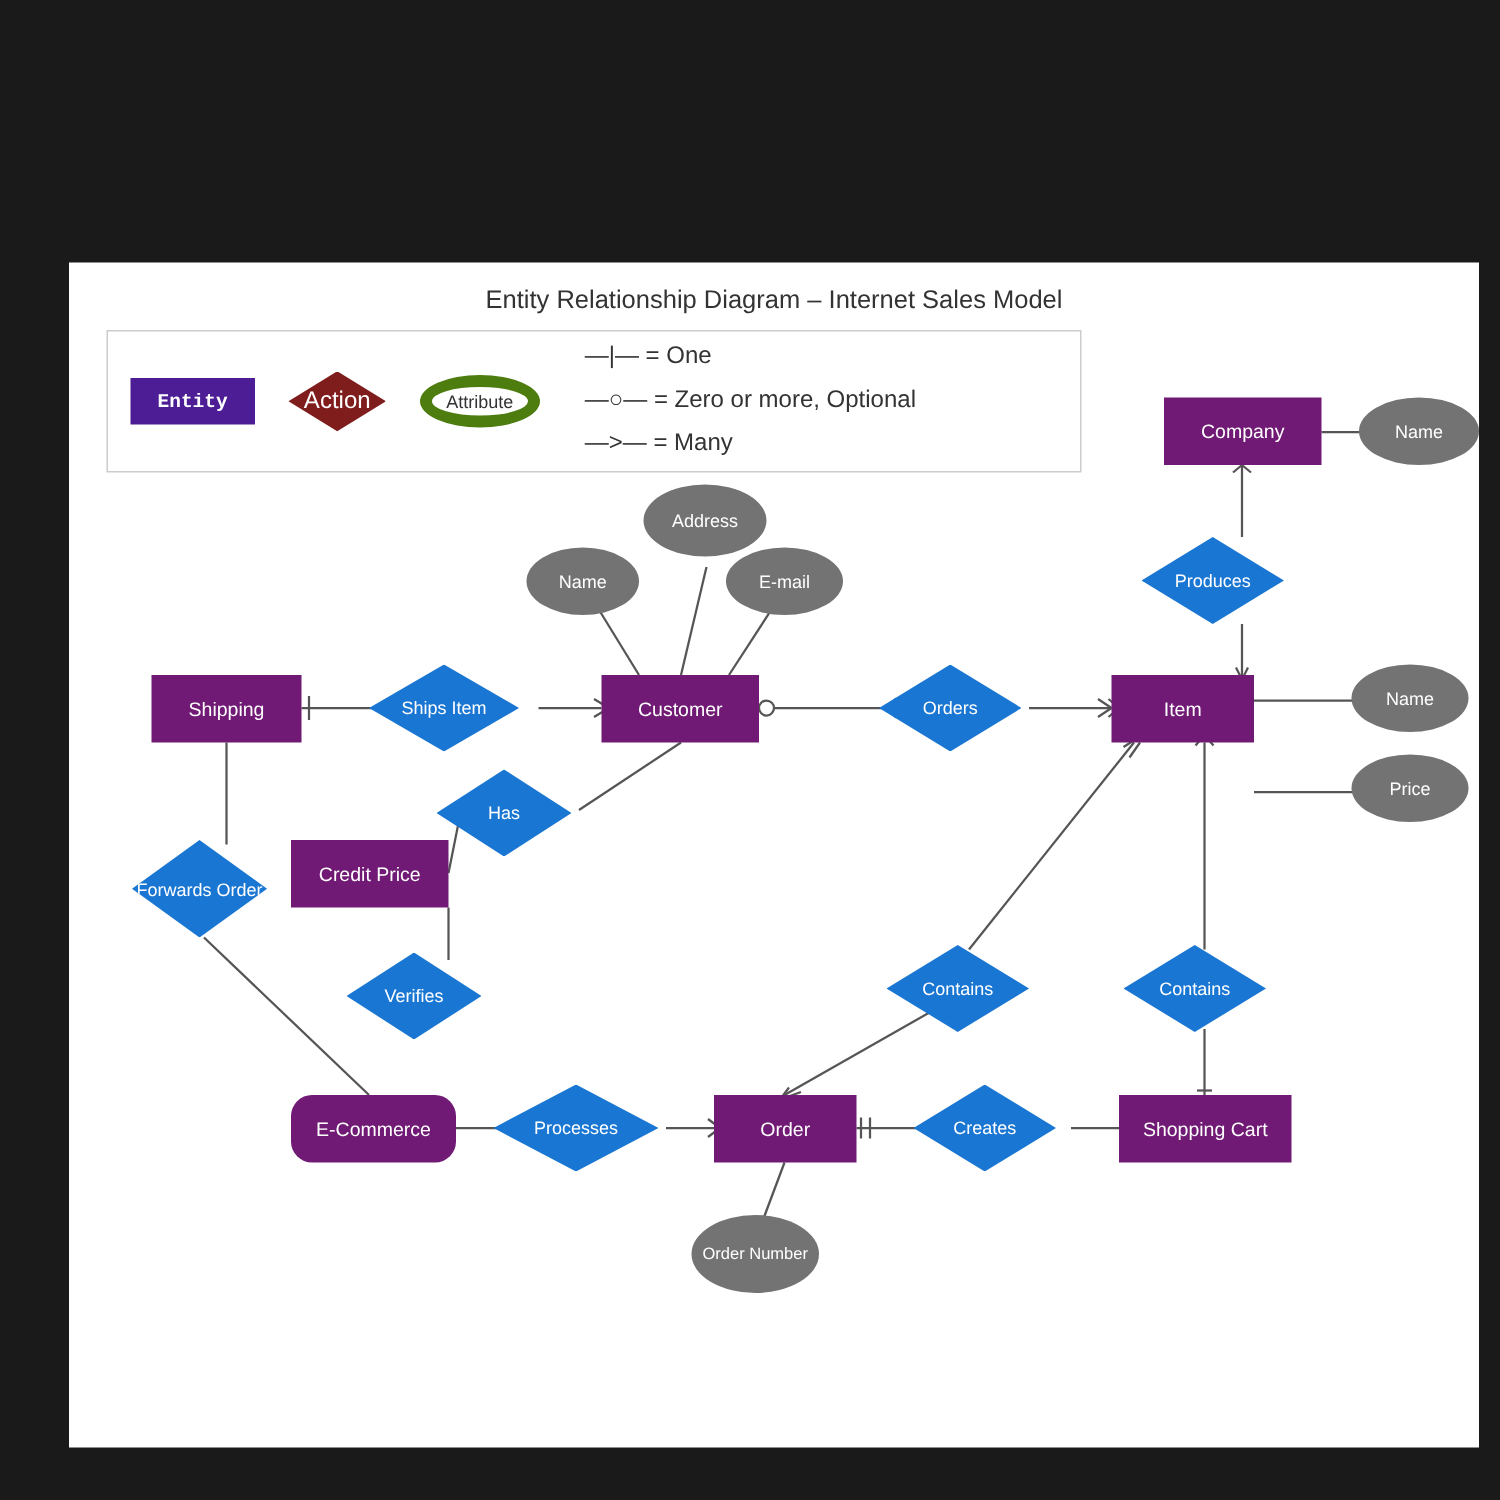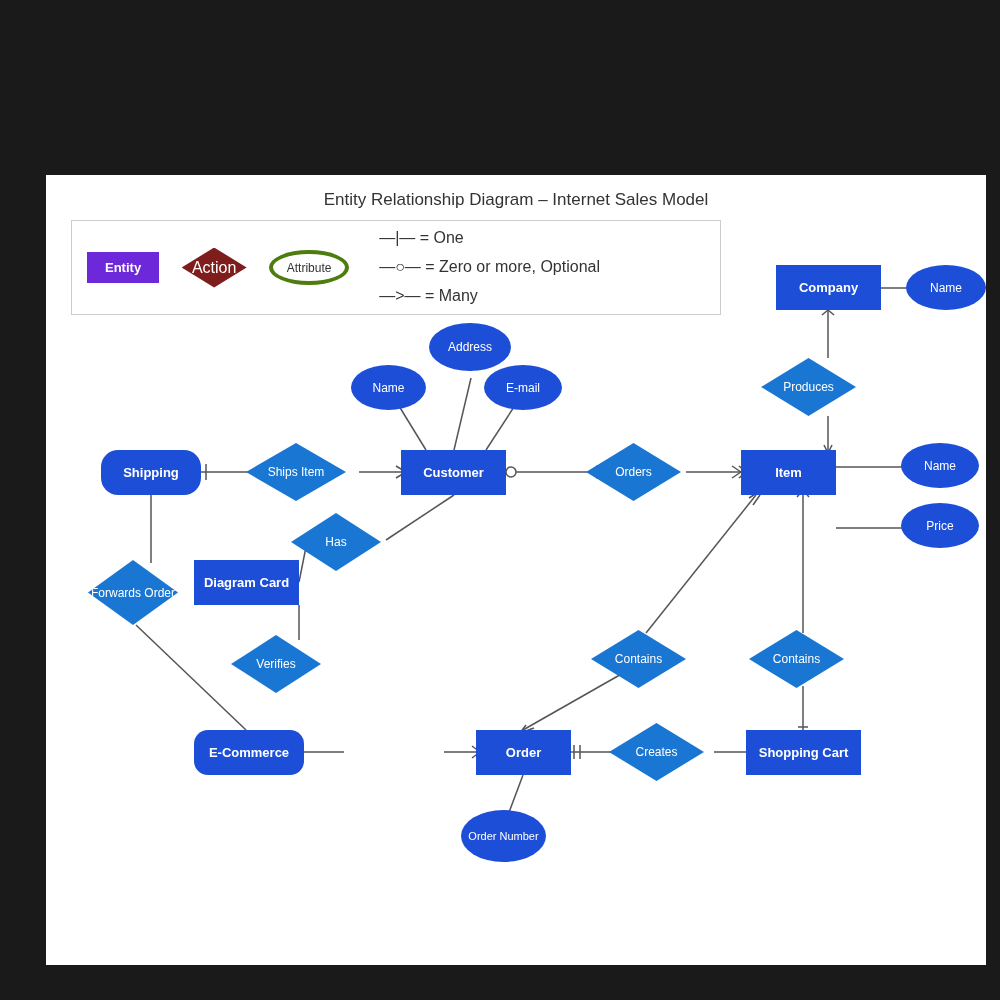--- a/index.html
+++ b/index.html
@@ -44,70 +44,71 @@
       width: 650px;
       height: 95px;
       border: 1px solid #ccc;
       background: white;
       display: flex;
       align-items: center;
       padding: 8px 15px;
       gap: 20px;
     }
     .legend-entity {
-      background: #6d28d9;
+      background: #4c1d95;
       color: white;
       padding: 8px 18px;
       font-weight: bold;
       font-size: 13px;
+      font-family: Liberation Mono, monospace;
     }
     .legend-attribute {
       width: 80px;
       height: 35px;
-      border: 4px solid #4d7c0f;
+      border: 8px solid #4d7c0f;
       border-radius: 50%;
       display: flex;
       align-items: center;
       justify-content: center;
       font-size: 12px;
       color: #333;
     }
     .legend-symbols {
       margin-left: 10px;
       font-size: 16px;
       color: #333;
       line-height: 1.8;
     }
     
     .entity {
       position: absolute;
-      background: #1d4ed8;
-      color: white;
-      font-weight: bold;
+      background: #701a75;
+      color: white;
+      font-weight: normal;
       font-size: 13px;
       display: flex;
       align-items: center;
       justify-content: center;
     }
     
     .action {
       position: absolute;
       background: #1976D2;
       color: white;
       font-size: 12px;
       display: flex;
       align-items: center;
       justify-content: center;
       text-align: center;
       clip-path: polygon(50% 0%, 100% 50%, 50% 100%, 0% 50%);
     }
     
     .attribute {
       position: absolute;
-      background: #1d4ed8;
+      background: #737373;
       color: white;
       font-size: 12px;
       display: flex;
       align-items: center;
       justify-content: center;
       text-align: left;
       border-radius: 50%;
     }
     
     #lines-svg {
@@ -225,37 +226,38 @@
 
       <line x1="408" y1="275" x2="425" y2="203" stroke="#555" stroke-width="1.5"></line>
 
       <line x1="380" y1="275" x2="345" y2="218" stroke="#555" stroke-width="1.5"></line>
 
       <line x1="440" y1="275" x2="477" y2="218" stroke="#555" stroke-width="1.5"></line>
 
       <line x1="477" y1="600" x2="462" y2="640" stroke="#555" stroke-width="1.5"></line>
     </svg>
 
-    <div class="entity" style="left:55px;top:275px;width:100px;height:45px;border-radius:17px;">Shipping</div>
+    <div class="entity" style="left:55px;top:275px;width:100px;height:45px;">Shipping</div>
     <div class="entity" style="left:355px;top:275px;width:105px;height:45px;">Customer</div>
     <div class="entity" style="left:695px;top:275px;width:95px;height:45px;">Item</div>
     <div class="entity" style="left:730px;top:90px;width:105px;height:45px;">Company</div>
-    <div class="entity" style="left:148px;top:385px;width:105px;height:45px;">Diagram Card</div>
+    <div class="entity" style="left:148px;top:385px;width:105px;height:45px;">Credit Price</div>
     <div class="entity" style="left:148px;top:555px;width:110px;height:45px;border-radius:14px;">E-Commerce</div>
     <div class="entity" style="left:430px;top:555px;width:95px;height:45px;">Order</div>
     <div class="entity" style="left:700px;top:555px;width:115px;height:45px;">Shopping Cart</div>
 
     <div class="action" style="left:200px;top:268px;width:100px;height:58px;">Ships Item</div>
     <div class="action" style="left:540px;top:268px;width:95px;height:58px;">Orders</div>
     <div class="action" style="left:715px;top:183px;width:95px;height:58px;">Produces</div>
     <div class="action" style="left:245px;top:338px;width:90px;height:58px;">Has</div>
     <div class="action" style="left:42px;top:385px;width:90px;height:65px;">Forwards Order</div>
     <div class="action" style="left:185px;top:460px;width:90px;height:58px;">Verifies</div>
     <div class="action" style="left:545px;top:455px;width:95px;height:58px;">Contains</div>
     <div class="action" style="left:703px;top:455px;width:95px;height:58px;">Contains</div>
+    <div class="action" style="left:283px;top:548px;width:110px;height:58px;">Processes</div>
     <div class="action" style="left:563px;top:548px;width:95px;height:58px;">Creates</div>
 
     <div class="attribute" style="left:860px;top:90px;width:80px;height:45px;">Name</div>
     <div class="attribute" style="left:855px;top:268px;width:78px;height:45px;">Name</div>
     <div class="attribute" style="left:855px;top:328px;width:78px;height:45px;">Price</div>
     <div class="attribute" style="left:383px;top:148px;width:82px;height:48px;">Address</div>
     <div class="attribute" style="left:305px;top:190px;width:75px;height:45px;">Name</div>
     <div class="attribute" style="left:438px;top:190px;width:78px;height:45px;">E-mail</div>
     <div class="attribute" style="left:415px;top:635px;width:85px;height:52px;font-size:11px;">Order Number</div>
 

